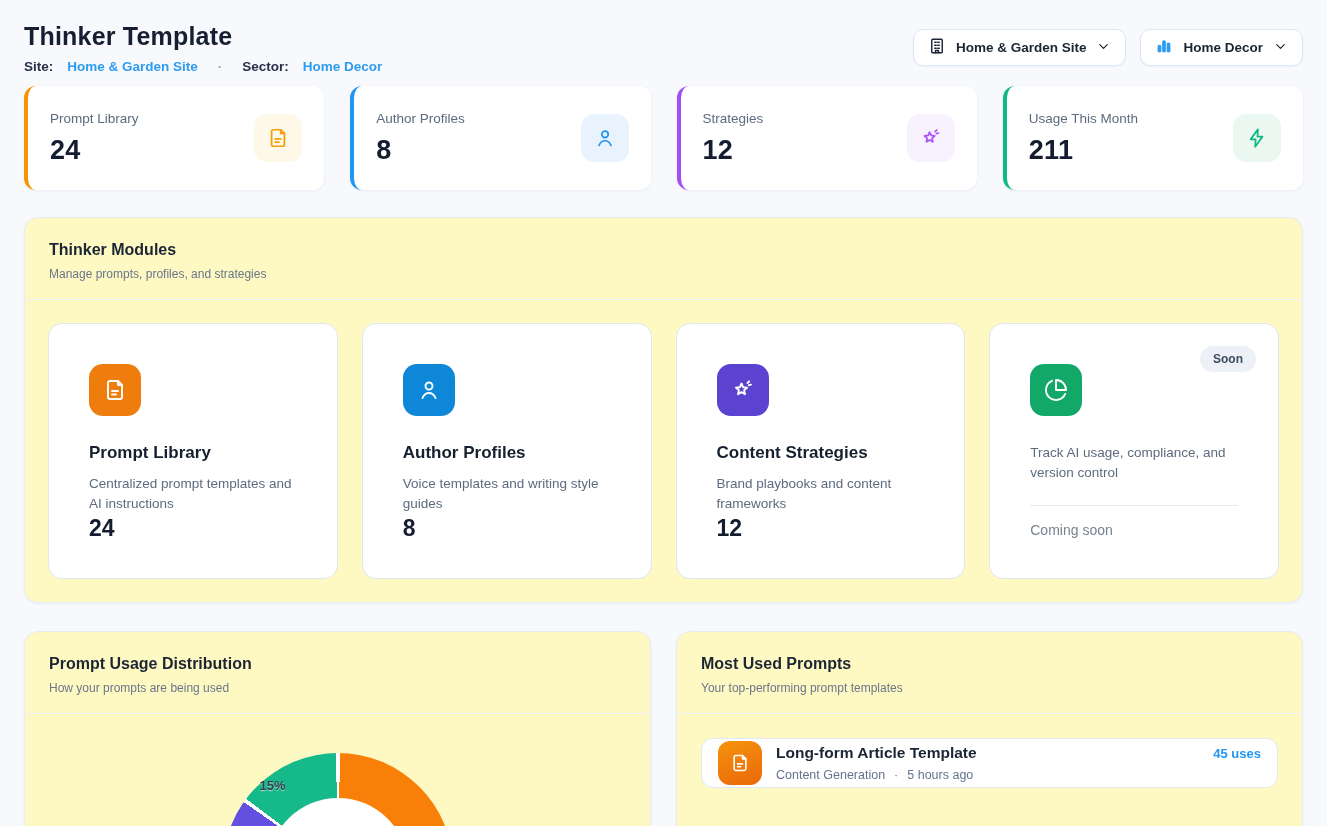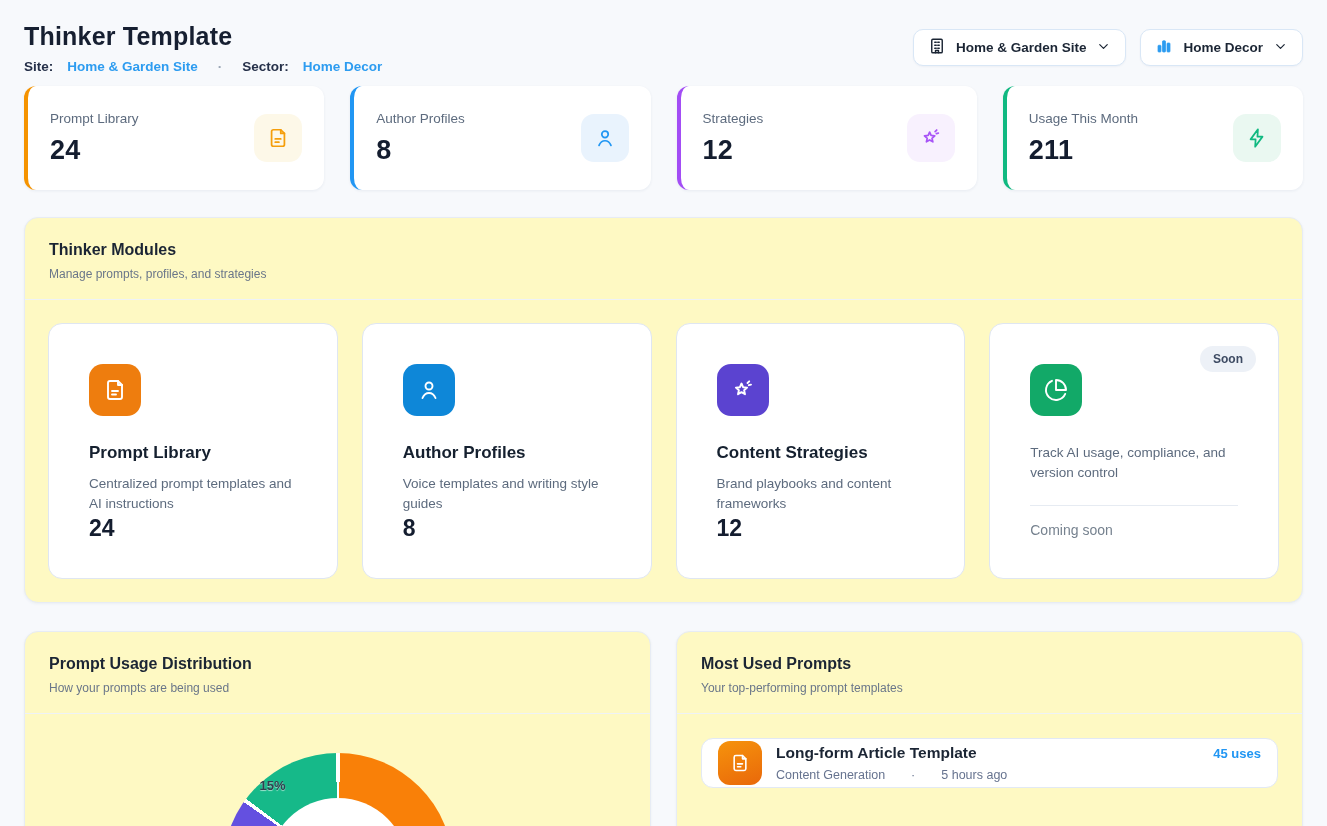--- a/index.html
+++ b/index.html
@@ -77,21 +77,21 @@
   .prompt-item {
     margin:24px; border:1px solid #e2e9f4; border-radius:12px; padding:2px 16px;
     display:flex; align-items:center; gap:14px; cursor:pointer; background:#fff;
   }
   .prompt-ic {
     width:44px; height:44px; border-radius:12px; flex:none; color:#fff;
     background:linear-gradient(160deg,#f6930c,#e9680a);
     display:flex; align-items:center; justify-content:center;
   }
   .prompt-title { font-size:15.5px; font-weight:800; color:#1b2534; }
-  .prompt-meta { display:flex; align-items:center; gap:26px; font-size:12.5px; color:#66738f; margin-top:6px; }
+  .prompt-meta { display:flex; align-items:center; gap:9px; font-size:12.5px; color:#66738f; margin-top:6px; }
   .prompt-uses { margin-left:auto; align-self:flex-start; margin-top:5px; font-size:13px; font-weight:800; color:#2196f3; white-space:nowrap; }
 </style>
 </head>
 <body>
 
 <div class="page">
 
   <div class="topbar">
     <div>
       <h1 class="page-title">Thinker Template</h1>

